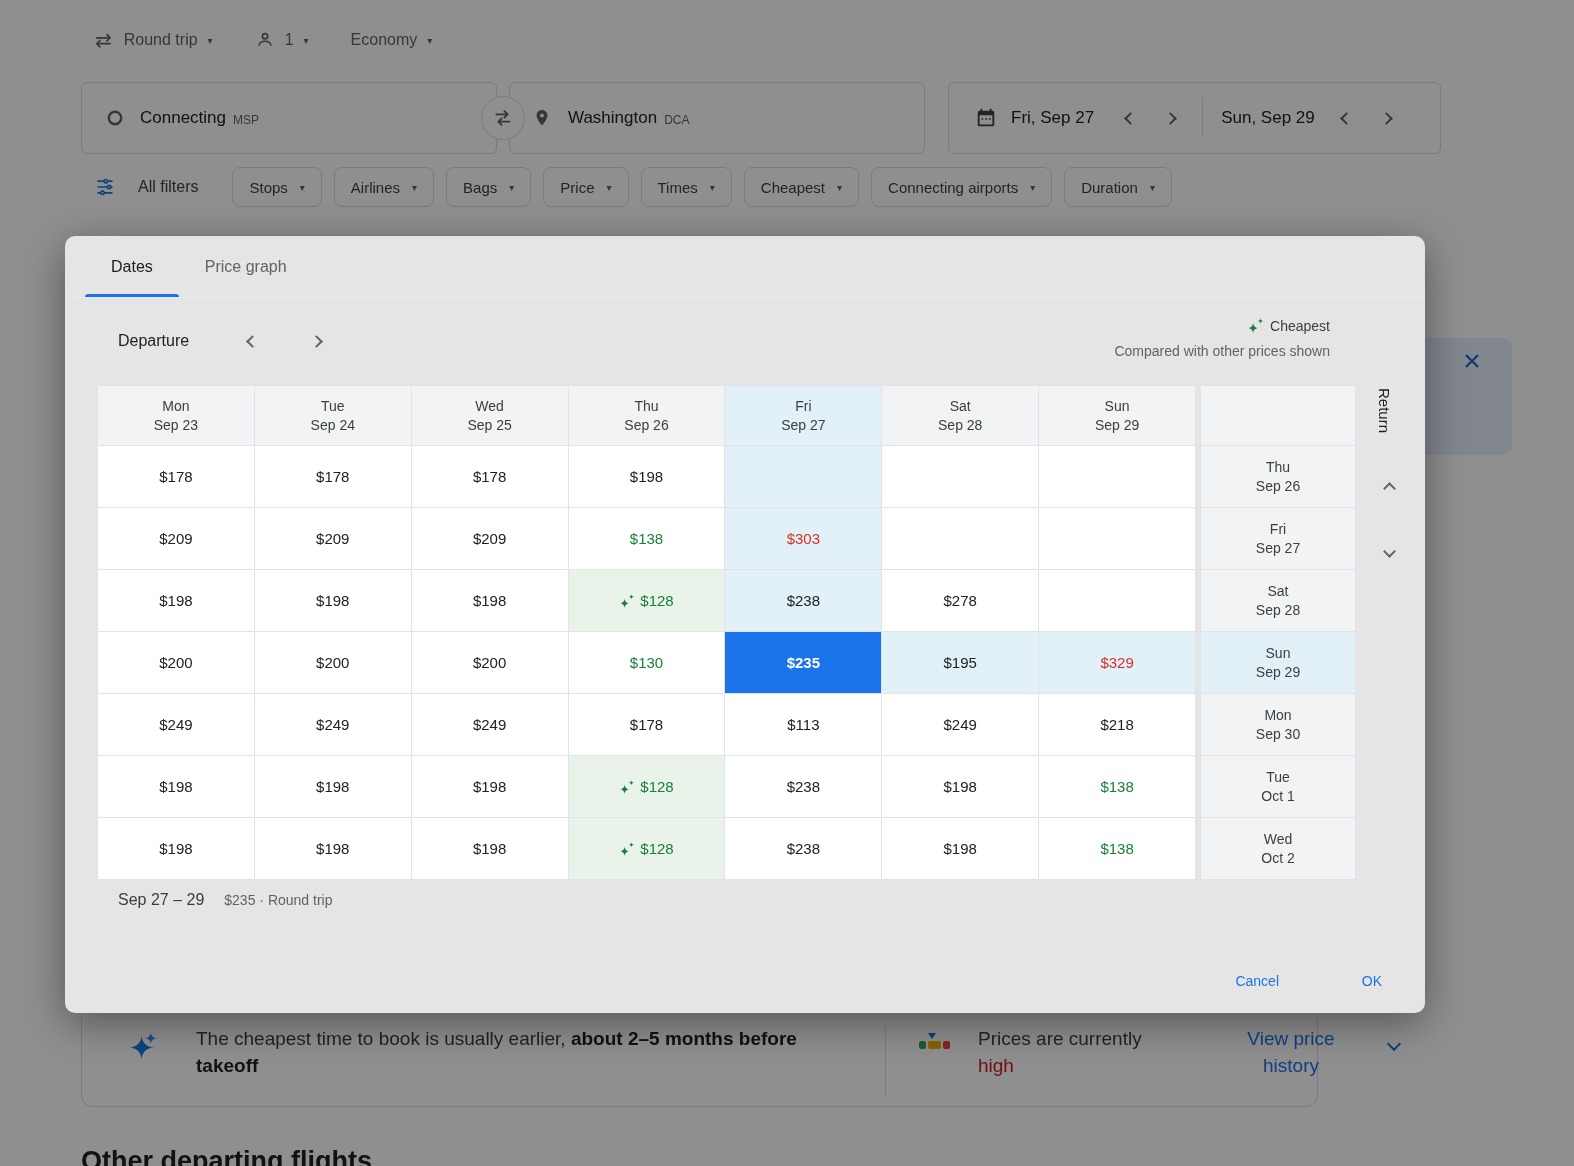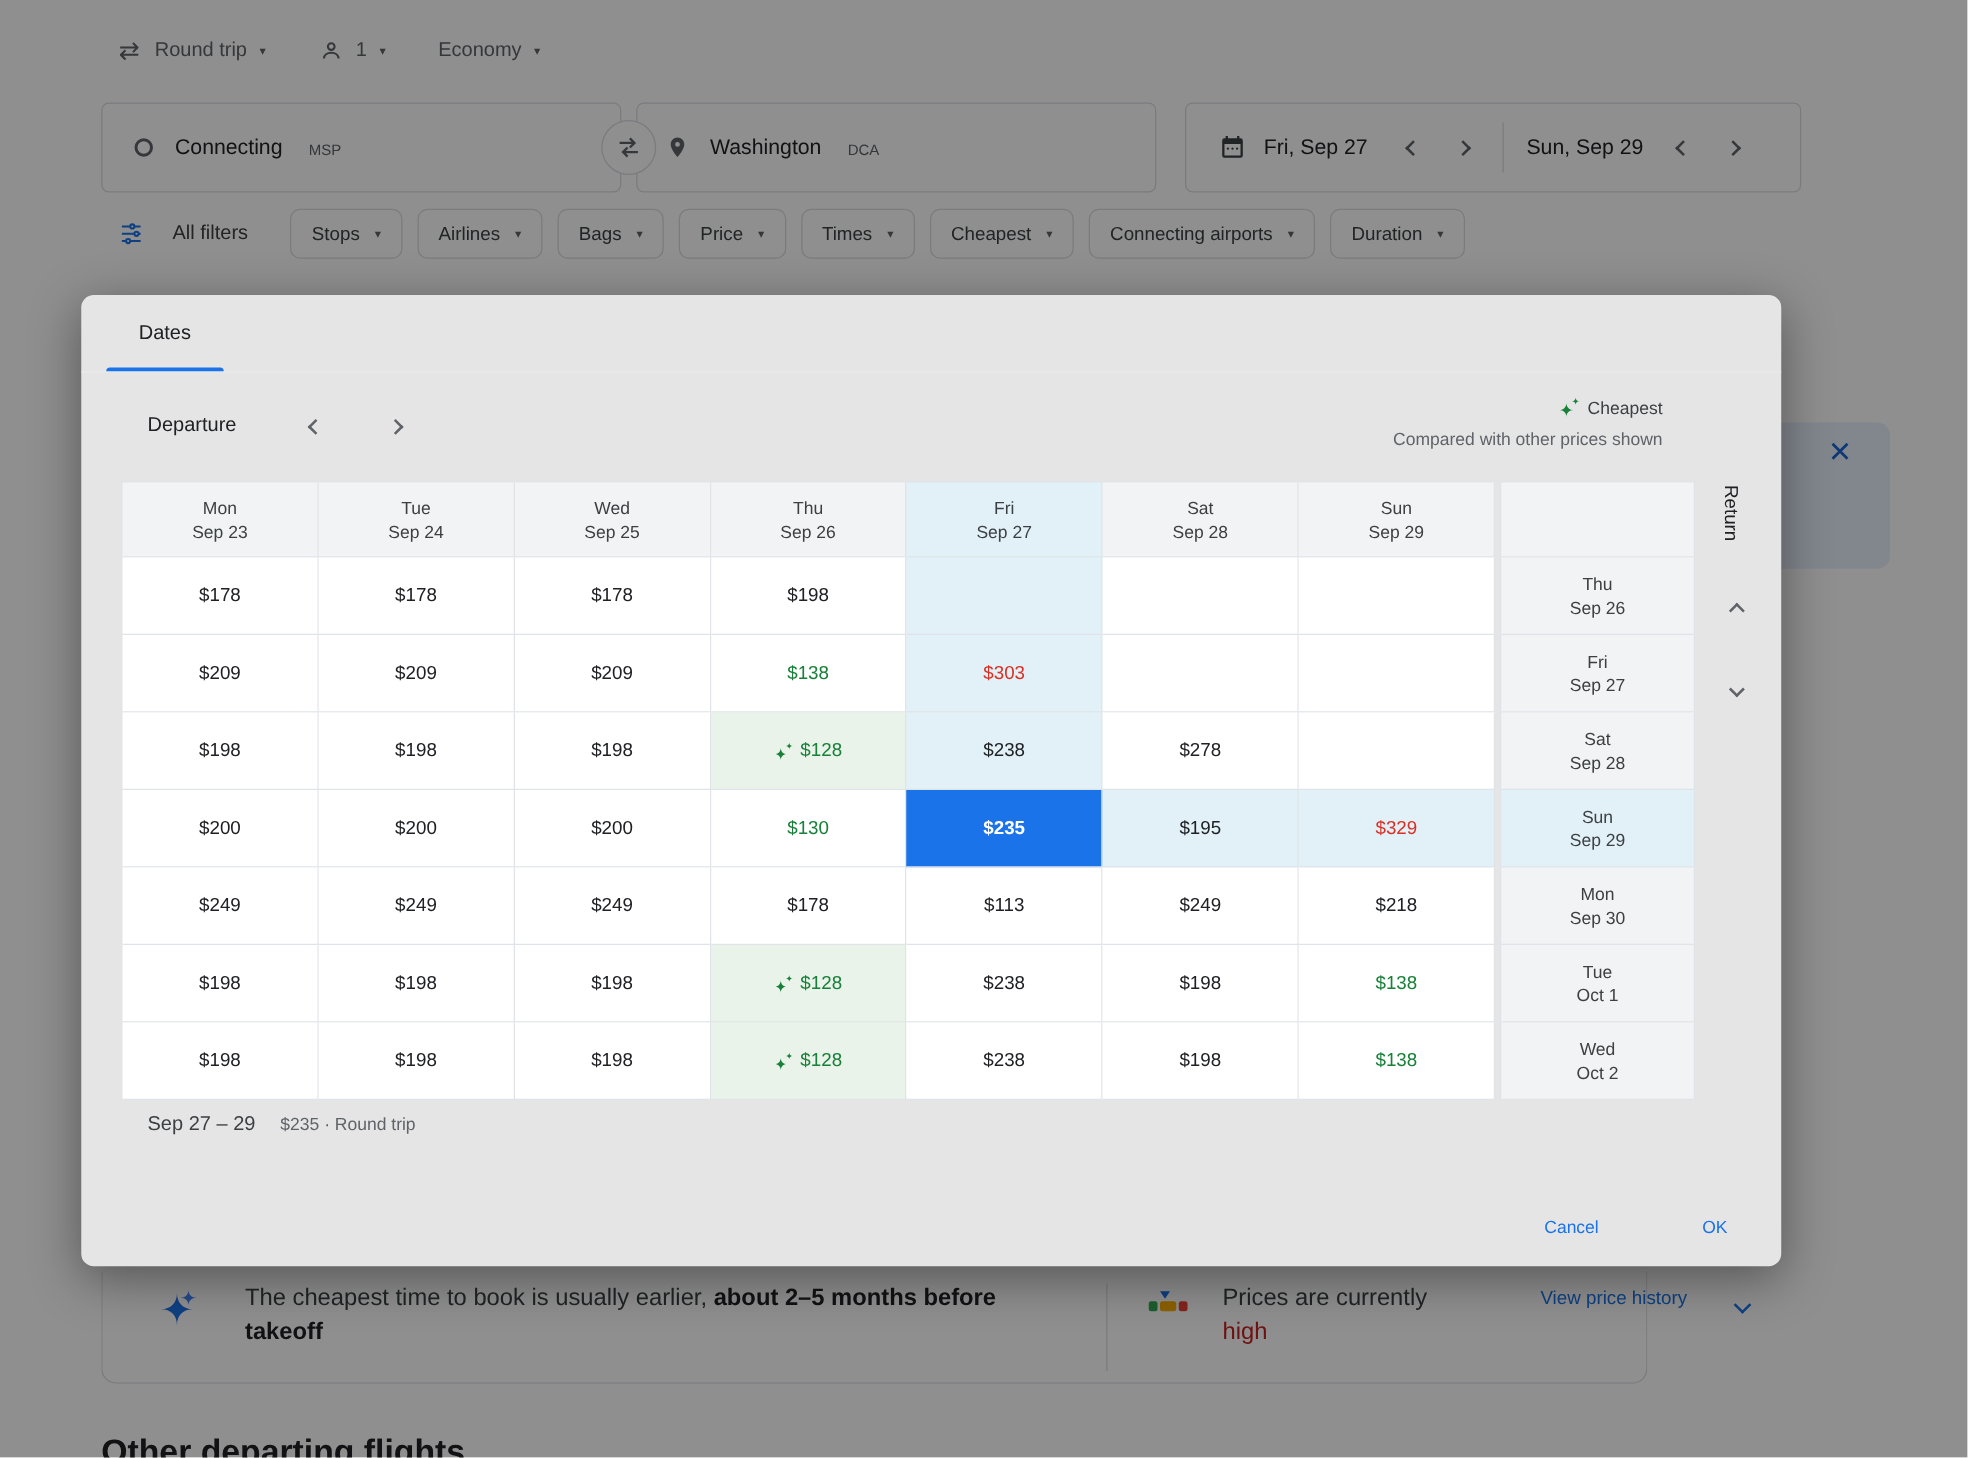--- a/index.html
+++ b/index.html
@@ -10,21 +10,21 @@
   .topbar { position:absolute; left:95px; top:28px; display:flex; align-items:center; color:#5f6368; font-size:16px; }
   .topbar .glyph { font-size:20px; color:#5f6368; margin-right:12px; }
   .caret { font-size:10px; color:#5f6368; margin-left:10px; }
   .tb-gap { width:42px; }
   .person-svg { margin-right:10px; }
 
   .field { position:absolute; height:72px; border:1px solid #dadce0; border-radius:6px; background:#fff; display:flex; align-items:center; }
   .box-origin { left:81px; top:82px; width:416px; padding-left:24px; }
   .box-dest   { left:509px; top:82px; width:416px; padding-left:22px; }
   .city { font-size:17px; color:#202124; margin-left:16px; }
-  .iata { font-size:12px; color:#5f6368; margin-left:21px; padding-top:4px; }
+  .iata { font-size:12px; color:#5f6368; margin-left:7px; padding-top:4px; }
   .swap-circle { position:absolute; left:481px; top:96px; width:44px; height:44px; border:1px solid #dadce0; border-radius:50%; background:#fff; display:flex; align-items:center; justify-content:center; z-index:2; }
   .box-dates { left:948px; top:82px; width:493px; }
   .box-dates .datetext { font-size:17px; color:#202124; margin-left:14px; white-space:nowrap; }
   .vdivider { width:1px; height:40px; background:#dadce0; margin:0 4px 0 18px; }
 
   .chev { display:inline-block; width:9px; height:9px; border-right:2px solid #5f6368; border-bottom:2px solid #5f6368; }
   .chev.left  { transform:rotate(135deg); }
   .chev.right { transform:rotate(-45deg); }
   .chev.up    { transform:rotate(-135deg); }
   .chev.down  { transform:rotate(45deg); }
@@ -41,21 +41,21 @@
 
   
   .insights { position:absolute; left:81px; top:1017px; width:1237px; height:90px; background:#fff; border:1px solid #dadce0; border-top:none; border-radius:0 0 12px 12px; }
   .insight-spark { position:absolute; left:44px; top:12px; }
   .tiptext { position:absolute; left:97px; top:8px; width:630px; font-size:19px; line-height:27px; color:#3c4043;margin-left:17px; }
   .tiptext b { font-weight:700; color:#202124; }
   .ins-divider { position:absolute; left:803px; top:10px; width:1px; height:70px; background:#dadce0; }
   .gauge { position:absolute; left:836px; top:10px; }
   .pricelevel { position:absolute; left:896px; top:8px; width:195px; font-size:19px; line-height:27px; color:#3c4043; }
   .pricelevel .high { color:#c5221f; }
-  .viewhist { position:absolute; left:1150px; top:8px; width:118px; text-align:center; font-size:15px; line-height:27px; color:#1a73e8; cursor:pointer; }
+  .viewhist { position:absolute; left:1150px; top:8px; width:118px; text-align:center; font-size:19px; line-height:27px; color:#1a73e8; cursor:pointer; }
   .expand-chev { position:absolute; left:1380px; top:1030px; width:28px; height:28px; display:flex; align-items:center; justify-content:center; }
   .expand-chev .chev { border-color:#1a73e8; width:10px; height:10px; }
 
   .footer-heading { position:absolute; left:81px; top:1146px; font-size:27px; font-weight:700; color:#202124; }
 
   
   .scrim { position:absolute; inset:0; background:rgba(0,0,0,0.44); z-index:5; }
   .dialog { position:absolute; left:65px; top:236px; width:1360px; height:777px; background:#e5e5e5; border-radius:10px; box-shadow:0 10px 40px rgba(0,0,0,0.4); z-index:10; }
 
   .tabbar { position:absolute; left:0; top:0; width:100%; height:62px; border-bottom:1px solid #e8eaed; display:flex; align-items:stretch; padding-left:20px; }
@@ -237,20 +237,23 @@
 
 <h2 class="footer-heading">Other departing flights</h2>
 
 <div class="scrim"></div>
 
 <div class="dialog">
   <div class="tabbar">
     <div class="tab active">
         <span>Dates</span>
         <span class="underline"></span>
+      </div>
+    <div class="tab">
+        <span>Price graph</span>
       </div>
   </div>
 
   <div class="dep-label">Departure</div>
   <span class="chevbtn dep-prev">
       <span class="chev left"></span>
     </span>
   <span class="chevbtn dep-next">
       <span class="chev right"></span>
     </span>

